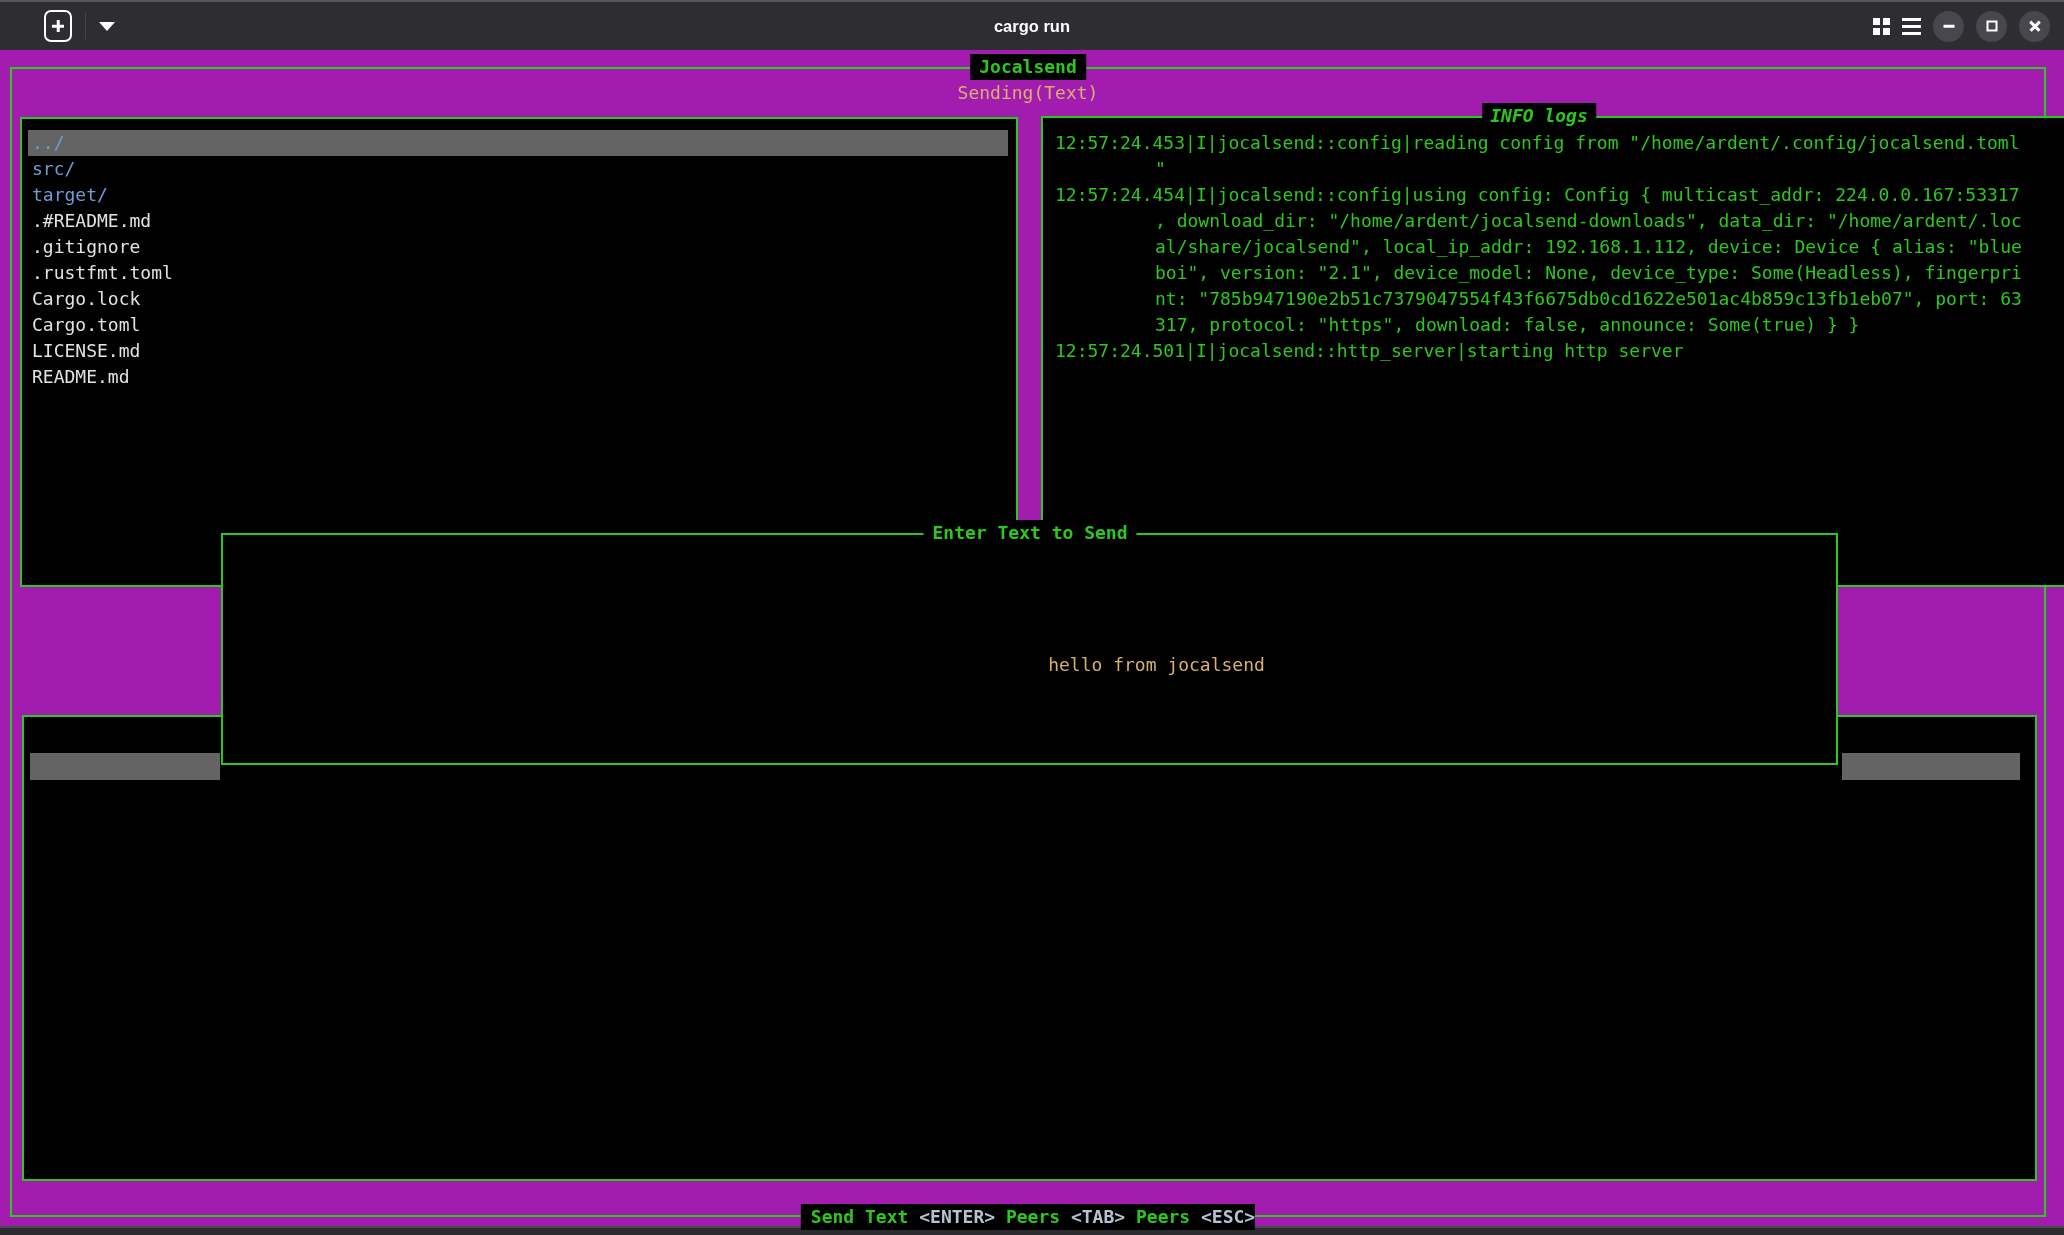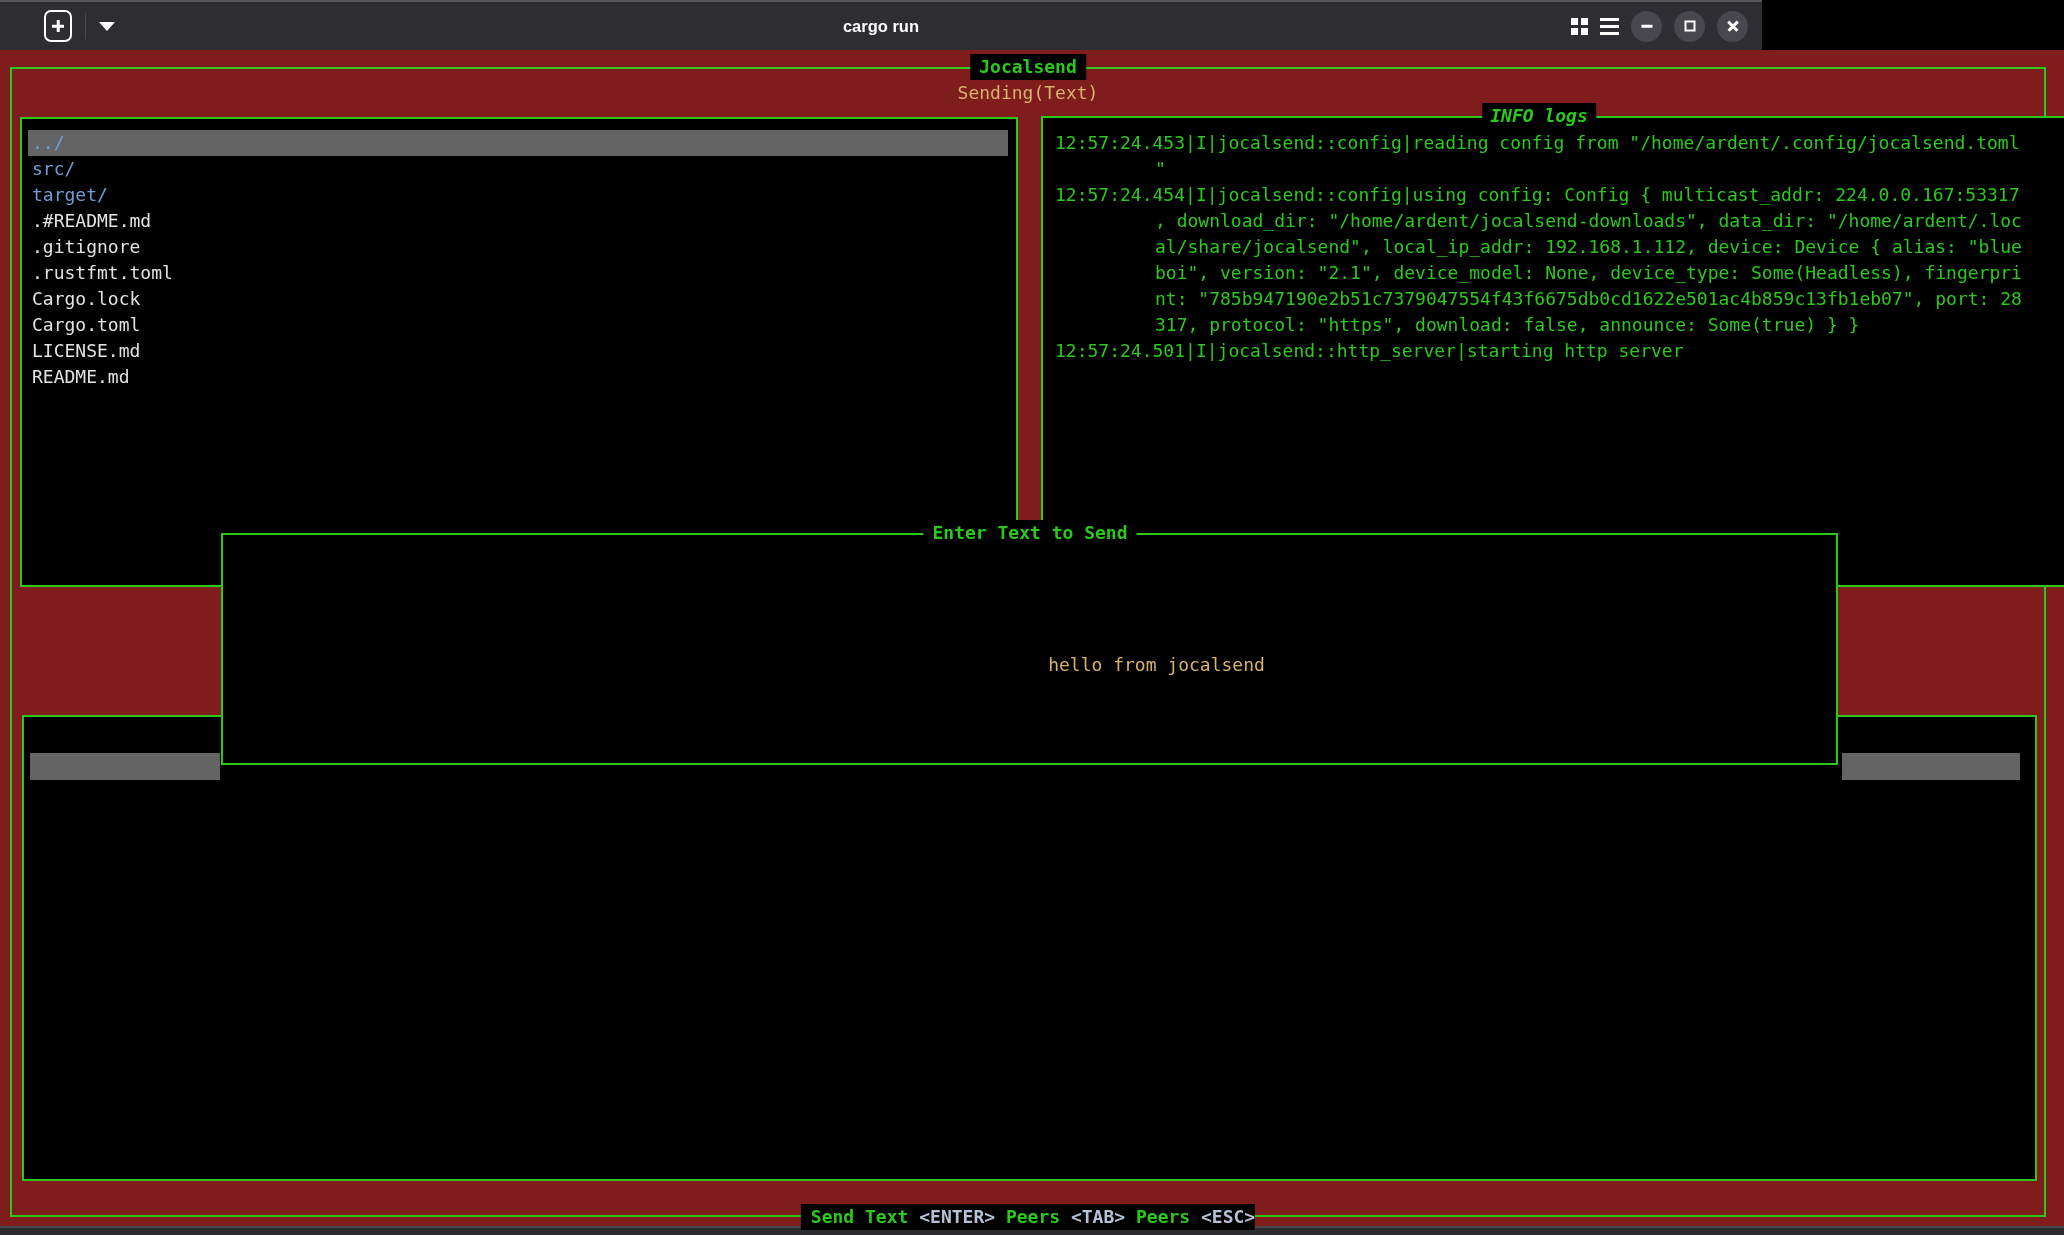--- a/index.html
+++ b/index.html
@@ -1,20 +1,20 @@
 <!DOCTYPE html>
 <html><head>
 <meta charset="utf-8">
 <style>
   html,body{margin:0;padding:0;background:#000;}
   body{width:2064px;height:1235px;overflow:hidden;position:relative;
        font-family:"DejaVu Sans Mono","Liberation Mono",monospace;}
 
   
-  .titlebar{position:absolute;left:0;top:0;width:1762px;height:50px;
+  .titlebar{position:absolute;left:0;top:0;width:2064px;height:50px;
     background:#2d2d32;border-top:2px solid #57575c;box-sizing:border-box;
     font-family:"Liberation Sans","DejaVu Sans",sans-serif;}
   .tb-left{position:absolute;left:44px;top:0;height:100%;display:flex;align-items:center;gap:13px;}
   .btn-newtab{width:24px;height:28px;border:2.5px solid #fff;border-radius:7px;position:relative;cursor:default;}
   .btn-newtab::before{content:"";position:absolute;left:50%;top:50%;width:12px;height:2.5px;background:#fff;transform:translate(-50%,-50%);}
   .btn-newtab::after{content:"";position:absolute;left:50%;top:50%;width:2.5px;height:12px;background:#fff;transform:translate(-50%,-50%);}
   .tb-sep{width:1px;height:26px;background:#45454b;}
   .caret-down{width:0;height:0;border-left:8px solid transparent;border-right:8px solid transparent;border-top:9px solid #fff;}
   .tb-title{position:absolute;left:0;right:0;top:0;height:100%;display:flex;align-items:center;justify-content:center;
     color:#ffffff;font-weight:bold;font-size:16.5px;pointer-events:none;}
@@ -26,21 +26,21 @@
   .burger-ic::before{content:"";position:absolute;left:0;top:0;width:19px;height:3px;background:#fff;
     box-shadow:0 7px 0 #fff,0 14px 0 #fff;}
   .circ{width:31px;height:31px;border-radius:50%;background:#47474d;position:relative;}
   .ic-min::before{content:"";position:absolute;left:50%;top:50%;width:11px;height:2.5px;background:#fff;transform:translate(-50%,-50%);}
   .ic-max::before{content:"";position:absolute;left:50%;top:50%;width:9px;height:9px;border:2.5px solid #fff;transform:translate(-50%,-50%);box-sizing:border-box;width:11px;height:11px;}
   .ic-close::before,.ic-close::after{content:"";position:absolute;left:50%;top:50%;width:13px;height:2.5px;background:#fff;}
   .ic-close::before{transform:translate(-50%,-50%) rotate(45deg);}
   .ic-close::after{transform:translate(-50%,-50%) rotate(-45deg);}
 
   
-  .screen{position:absolute;left:0;top:50px;width:2064px;height:1176px;background:#7f1d1d;
+  .screen{position:absolute;left:0;top:50px;width:2064px;height:1176px;background:#a21caf;
     font-size:18px;line-height:26px;color:#e2e2e2;}
   :root{--green:#2cc81d;--tan:#d8b16c;--blue:#6f9ed6;--hl:#646464;--key:#b5c2d3;}
 
   .frame{position:absolute;left:10px;top:17px;width:2036px;height:1150px;
     border:2px solid var(--green);box-sizing:border-box;z-index:0;}
   .frame-title{position:absolute;top:4px;left:1028px;transform:translateX(-50%);
     background:#000;padding:0 9px;color:var(--green);font-weight:bold;z-index:2;white-space:pre;}
   .status-line{position:absolute;top:30px;left:1028px;transform:translateX(-50%);
     color:var(--tan);z-index:1;white-space:pre;}
 
@@ -121,21 +121,21 @@
   </div>
 
   <div class="panel logs-panel">
     <div class="log-lines" id="log-lines">
         <div class="log-line">12:57:24.453|I|jocalsend::config|reading config from "/home/ardent/.config/jocalsend.toml</div>
         <div class="log-line cont">"</div>
         <div class="log-line">12:57:24.454|I|jocalsend::config|using config: Config { multicast_addr: 224.0.0.167:53317</div>
         <div class="log-line cont">, download_dir: "/home/ardent/jocalsend-downloads", data_dir: "/home/ardent/.loc</div>
         <div class="log-line cont">al/share/jocalsend", local_ip_addr: 192.168.1.112, device: Device { alias: "blue</div>
         <div class="log-line cont">boi", version: "2.1", device_model: None, device_type: Some(Headless), fingerpri</div>
-        <div class="log-line cont">nt: "785b947190e2b51c7379047554f43f6675db0cd1622e501ac4b859c13fb1eb07", port: 28</div>
+        <div class="log-line cont">nt: "785b947190e2b51c7379047554f43f6675db0cd1622e501ac4b859c13fb1eb07", port: 63</div>
         <div class="log-line cont">317, protocol: "https", download: false, announce: Some(true) } }</div>
         <div class="log-line">12:57:24.501|I|jocalsend::http_server|starting http server</div>
       </div>
   </div>
   <div class="panel-title logs-title">INFO logs</div>
 
   <div class="panel peers-panel"></div>
   <div class="peer-row left-seg">
     
   </div>

